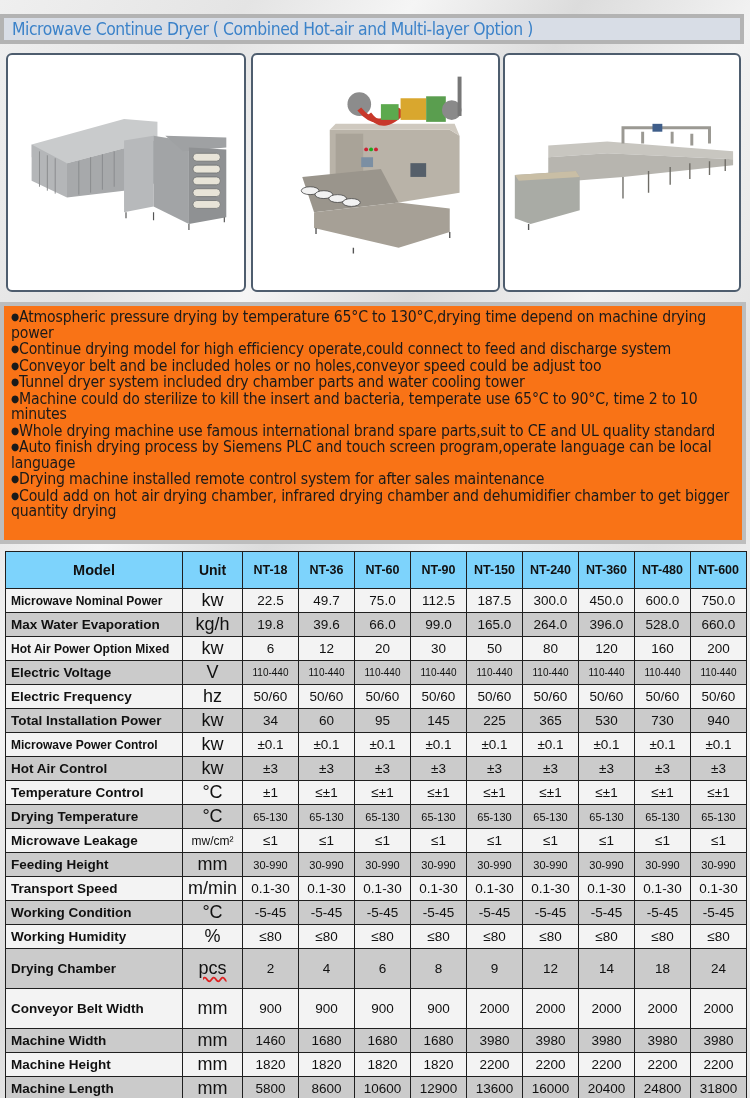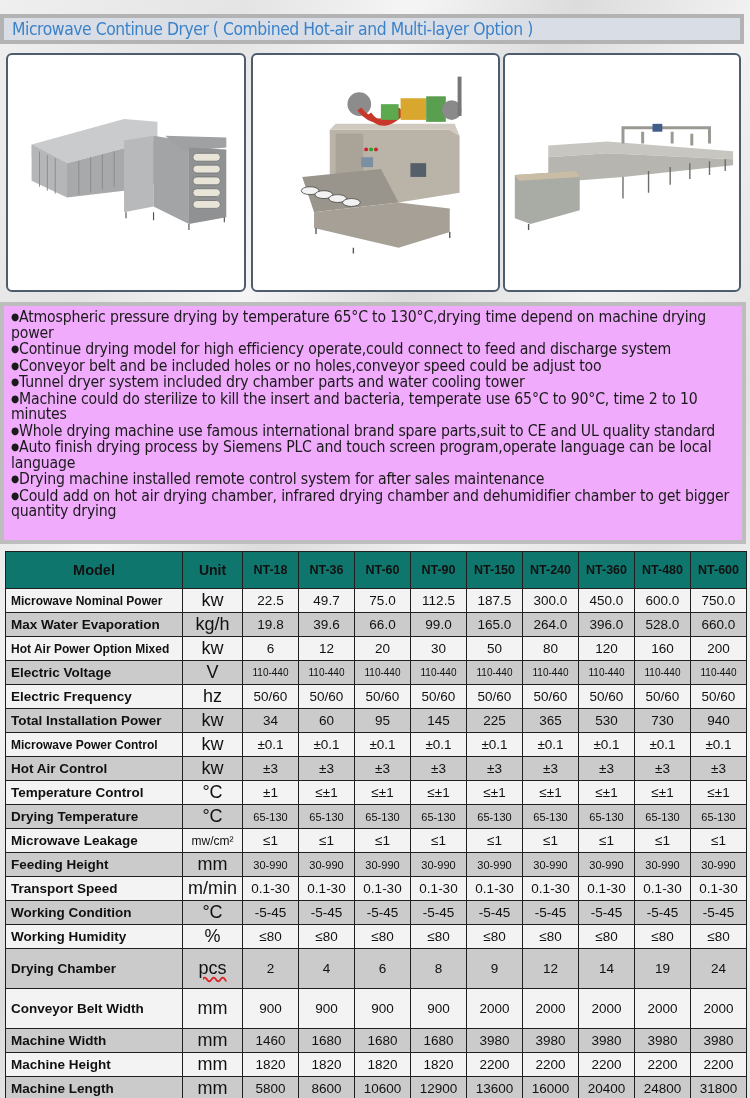--- a/index.html
+++ b/index.html
@@ -28,21 +28,21 @@
     .photo {
       position: absolute; top: 53px; height: 239px;
       background: #ffffff;
       border: 2px solid #4e5d6e;
       border-radius: 6px;
       overflow: hidden;
     }
     .photo svg { width: 100%; height: 100%; display: block; }
     .features {
       position: absolute; left: 0; top: 302px; width: 746px; height: 242px;
-      background: #f0abfc;
+      background: #f97316;
       border: 4px solid #bdbdbd;
       padding: 3px 0 0 7px;
     }
     .features ul { list-style: none; }
     .features li {
       font-family: "DejaVu Sans", sans-serif;
       font-size: 15px;
       line-height: 15.5px;
       color: #1a1a1a;
       letter-spacing: -0.2px;
@@ -59,21 +59,21 @@
     }
     table.spec td, table.spec th {
       border: 1px solid #1f1f1f;
       text-align: center;
       color: #111;
       height: 24px;
       padding: 0;
       white-space: nowrap;
       overflow: hidden;
     }
-    table.spec th { height: 37px; background: #0f766e; font-weight: bold; font-size: 12.5px; }
+    table.spec th { height: 37px; background: #7dd3fc; font-weight: bold; font-size: 12.5px; }
     table.spec th.model-h { font-size: 14.5px; }
     table.spec th.unit-h { font-size: 14px; }
     table.spec tr:nth-child(odd) td { background: #f3f3f3; }
     table.spec tr:nth-child(even) td { background: #cbcbcb; }
     td.param { text-align: left !important; padding-left: 5px !important; font-weight: bold; font-size: 13.5px; }
     td.param.small { font-size: 12px; }
     td.unit { font-size: 18px; }
     td.val { font-size: 13.5px; }
     td.val.tiny { font-size: 11px; }
     td.unit .squig { text-decoration: underline wavy #d22; text-underline-offset: 2px; }
@@ -420,21 +420,21 @@
       <tr style="height: 40px;">
         <td class="param">Drying Chamber</td>
         <td class="unit"><span class="squig">pcs</span></td>
         <td class="val">2</td>
         <td class="val">4</td>
         <td class="val">6</td>
         <td class="val">8</td>
         <td class="val">9</td>
         <td class="val">12</td>
         <td class="val">14</td>
-        <td class="val">19</td>
+        <td class="val">18</td>
         <td class="val">24</td>
       </tr>
       <tr style="height: 40px;">
         <td class="param">Conveyor Belt Width</td>
         <td class="unit"><span>mm</span></td>
         <td class="val">900</td>
         <td class="val">900</td>
         <td class="val">900</td>
         <td class="val">900</td>
         <td class="val">2000</td>

